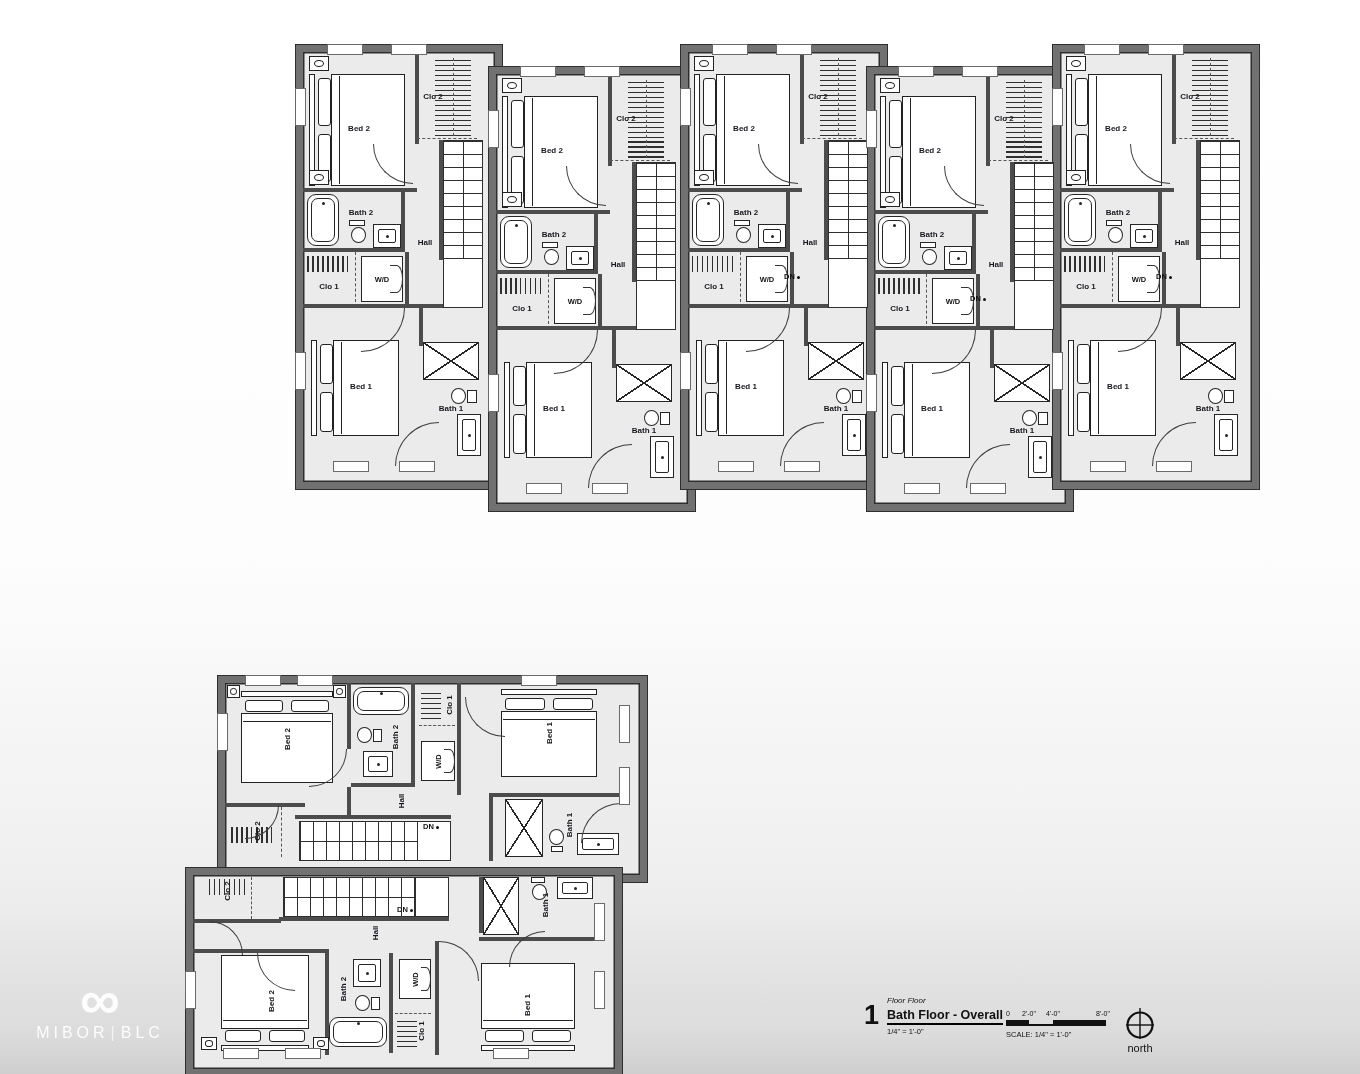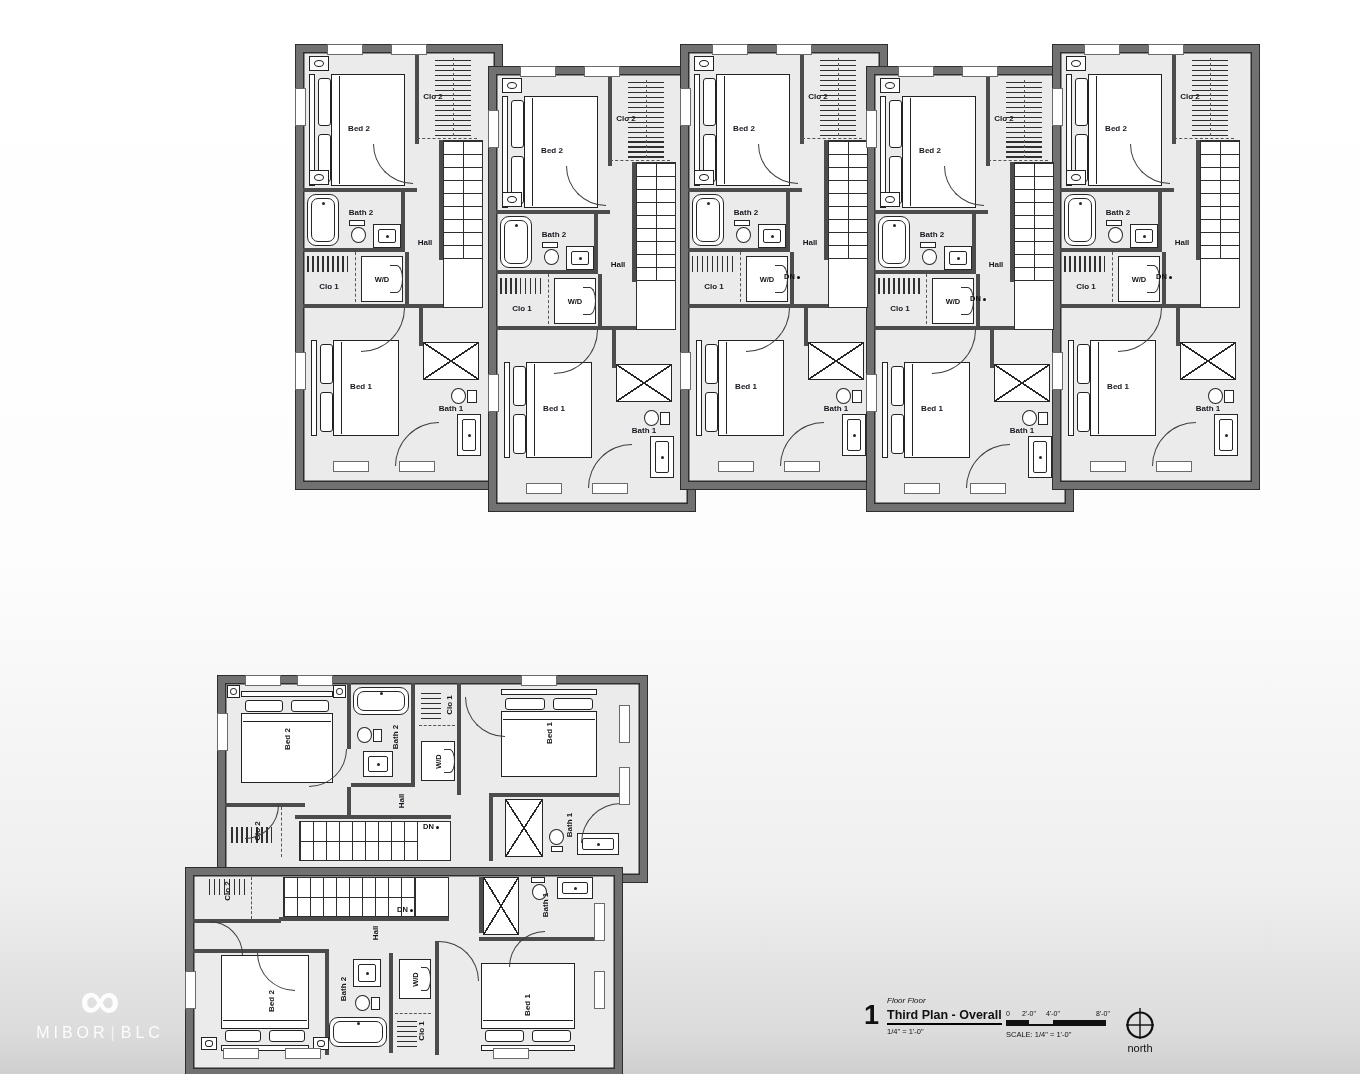--- a/index.html
+++ b/index.html
@@ -544,21 +544,21 @@
         <div class="rlabel v" style="position: absolute; left: 228px; top: 156px;">Clo 1</div>
         <div class="rlabel v" style="position: absolute; left: 334px; top: 130px;">Bed 1</div>
         <div class="rlabel v" style="position: absolute; left: 352px; top: 30px;">Bath 1</div>
         <div class="dn" style="position: absolute; left: 204px; top: 30px;">DN</div>
       </div>
     </div>
 
   <div class="sheetnum">1</div>
   <div class="tbtext">
     <div class="tbcat">Floor Floor</div>
-    <div><span class="tbtitle">Third Plan - Overall</span></div>
+    <div><span class="tbtitle">Bath Floor - Overall</span></div>
     <div class="tbscale">1/4" = 1'-0"</div>
   </div>
 
   <div class="scalebar">
     <div class="sb-ticks">
       <span style="left:2%">0</span>
       <span style="left:23%">2'-0"</span>
       <span style="left:47%">4'-0"</span>
       <span style="left:97%">8'-0"</span>
     </div>

